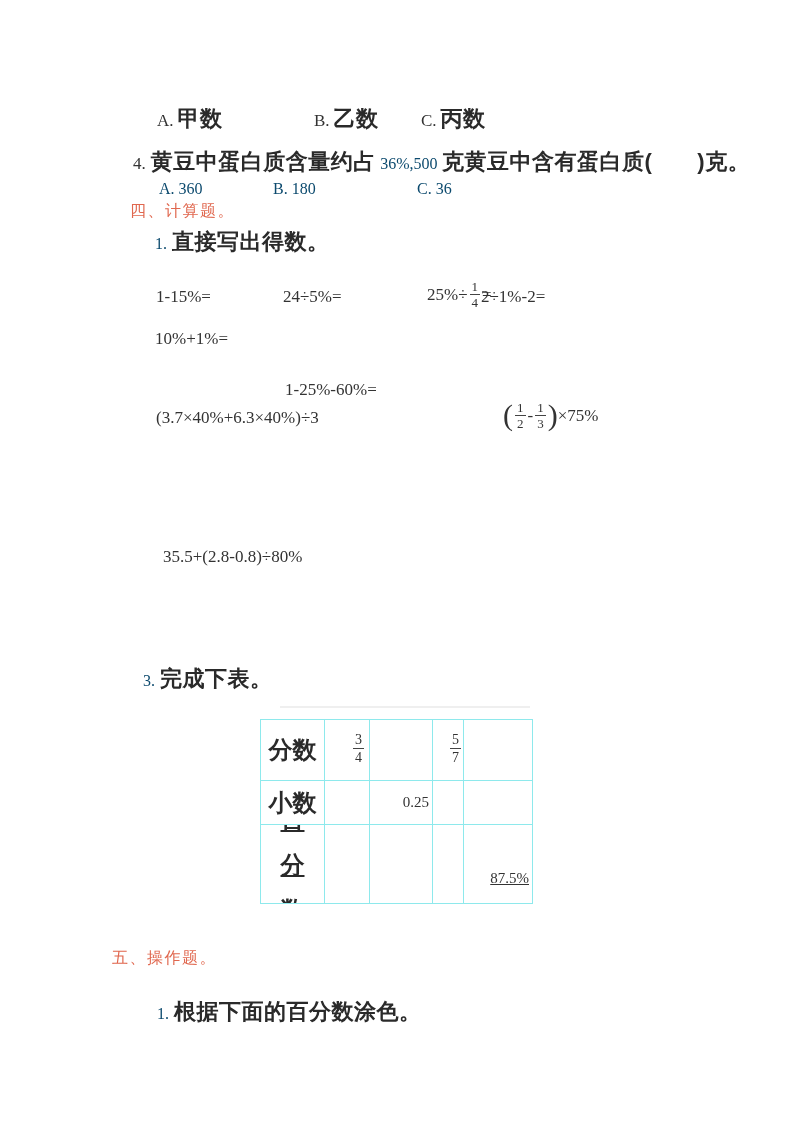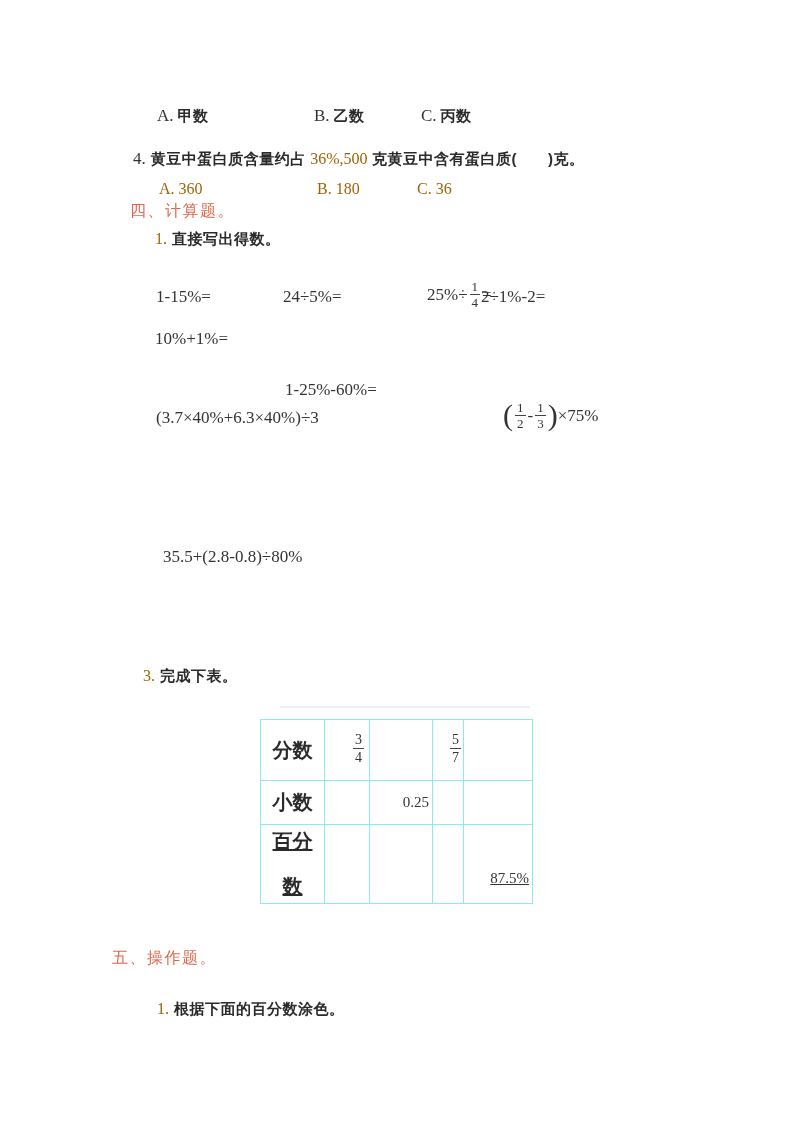--- a/index.html
+++ b/index.html
@@ -1,22 +1,22 @@
 <!DOCTYPE html>
 <html><head>
 <meta charset="utf-8">
 <style>
   html,body{margin:0;padding:0;background:#ffffff;}
   .page{position:relative;width:793px;height:1122px;background:#ffffff;overflow:hidden;
         font-family:"Liberation Sans",sans-serif;}
   .t{position:absolute;white-space:nowrap;line-height:1.2;}
   .cn{font-family:"Liberation Sans",sans-serif;font-weight:bold;color:#2a2a2a;
-      font-size:15px;letter-spacing:0.5px;}
+      font-size:22px;letter-spacing:0.5px;}
   .sf{font-family:"Liberation Serif",serif;font-weight:normal;color:#333333;font-size:17px;}
-  .sf16{font-family:"Liberation Serif",serif;color:#a16207;font-size:16px;}
+  .sf16{font-family:"Liberation Serif",serif;color:#0c4a6e;font-size:16px;}
   .red{font-family:"Liberation Sans",sans-serif;font-weight:normal;color:#e0674e;
        font-size:16px;letter-spacing:1.5px;}
   .letter{margin-right:4px;}
   .num{margin-right:5px;}
   .mathline{display:inline-flex;align-items:center;}
   
   .frac{display:inline-block;text-align:center;vertical-align:middle;
         font-family:"Liberation Serif",serif;color:#333333;margin:0 2px;}
   .frac .fn{display:block;font-size:13px;line-height:1.05;padding:0 2px;}
   .frac .fd{display:block;font-size:13px;line-height:1.25;border-top:1px solid #444;padding:0 2px;}
@@ -25,41 +25,41 @@
   
   .ctable{position:absolute;left:260px;top:719px;display:grid;
           grid-template-columns:64px 45px 63px 31px 68px;
           grid-template-rows:61px 44px 78px;
           border:1px solid #8ee9ec;background:#ffffff;}
   .cell{border-right:1px solid #8ee9ec;border-bottom:1px solid #8ee9ec;
         display:flex;align-items:center;justify-content:center;overflow:hidden;}
   .cell.lc{border-right:none;}
   .cell.lr{border-bottom:none;text-decoration:underline;}
   .cell.hdr{font-family:"Liberation Sans",sans-serif;font-weight:bold;
-            font-size:20px;color:#2a2a2a;}
+            font-size:24px;color:#2a2a2a;}
   .cell.data{justify-content:flex-end;padding-right:3px;
              font-family:"Liberation Serif",serif;font-size:15px;color:#333333;}
   .cell .tfrac .fn,.cell .tfrac .fd{font-size:14px;}
   .wrap2{display:inline-block;width:40px;text-align:center;line-height:45px;}
   .pctcell{align-items:flex-end !important;padding-bottom:16px;}
   .artifact{position:absolute;background:#efefef;}
 </style>
 </head>
 <body>
 
 <div class="page">
 
   <span class="t" style="left:157px;top:106px;"><span class="sf letter">A.</span><span class="cn">甲数</span></span>
   <span class="t" style="left:278px;top:106px;margin-left:36px;"><span class="sf letter">B.</span><span class="cn">乙数</span></span>
   <span class="t" style="left:421px;top:106px;"><span class="sf letter">C.</span><span class="cn">丙数</span></span>
 
   <span class="t" style="left:133px;top:149px;"><span class="sf num">4.</span><span class="cn">黄豆中蛋白质含量约占</span> <span class="sf16">36%,500</span> <span class="cn">克黄豆中含有蛋白质(　　)克。</span></span>
 
   <span class="t sf16" style="left:159px;top:179px;"><span class="letter">A.</span><span>360</span></span>
-  <span class="t sf16" style="left:273px;top:179px;margin-left:44px;"><span class="letter">B.</span><span>180</span></span>
+  <span class="t sf16" style="left:273px;top:179px;"><span class="letter">B.</span><span>180</span></span>
   <span class="t sf16" style="left:417px;top:179px;"><span class="letter">C.</span><span>36</span></span>
 
   <span class="t red" style="left:111px;top:201px;margin-left:19px;">四、计算题。</span>
 
   <span class="t" style="left:155px;top:229px;"><span class="sf16 num">1.</span><span class="cn">直接写出得数。</span></span>
 
   <span class="t sf" style="left:156px;top:287px;">1-15%=</span>
   <span class="t sf" style="left:283px;top:287px;text-align:center;">24÷5%=</span>
   <span class="t mathline" style="left:387px;top:280px;margin-left:40px;">
       <span class="sf">25%÷</span>

